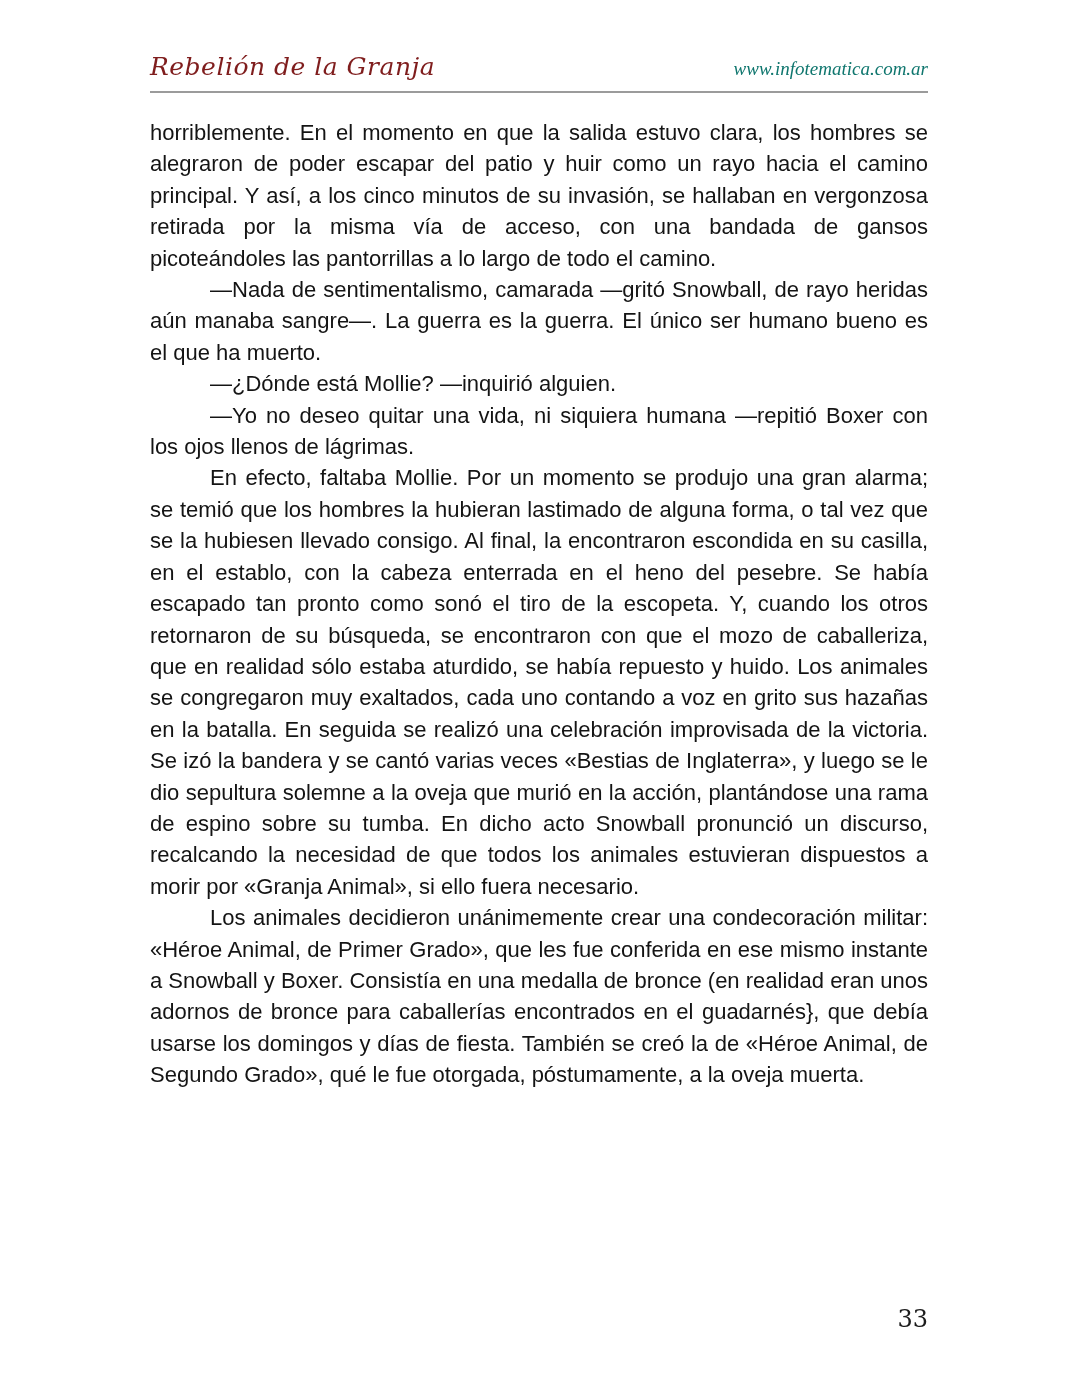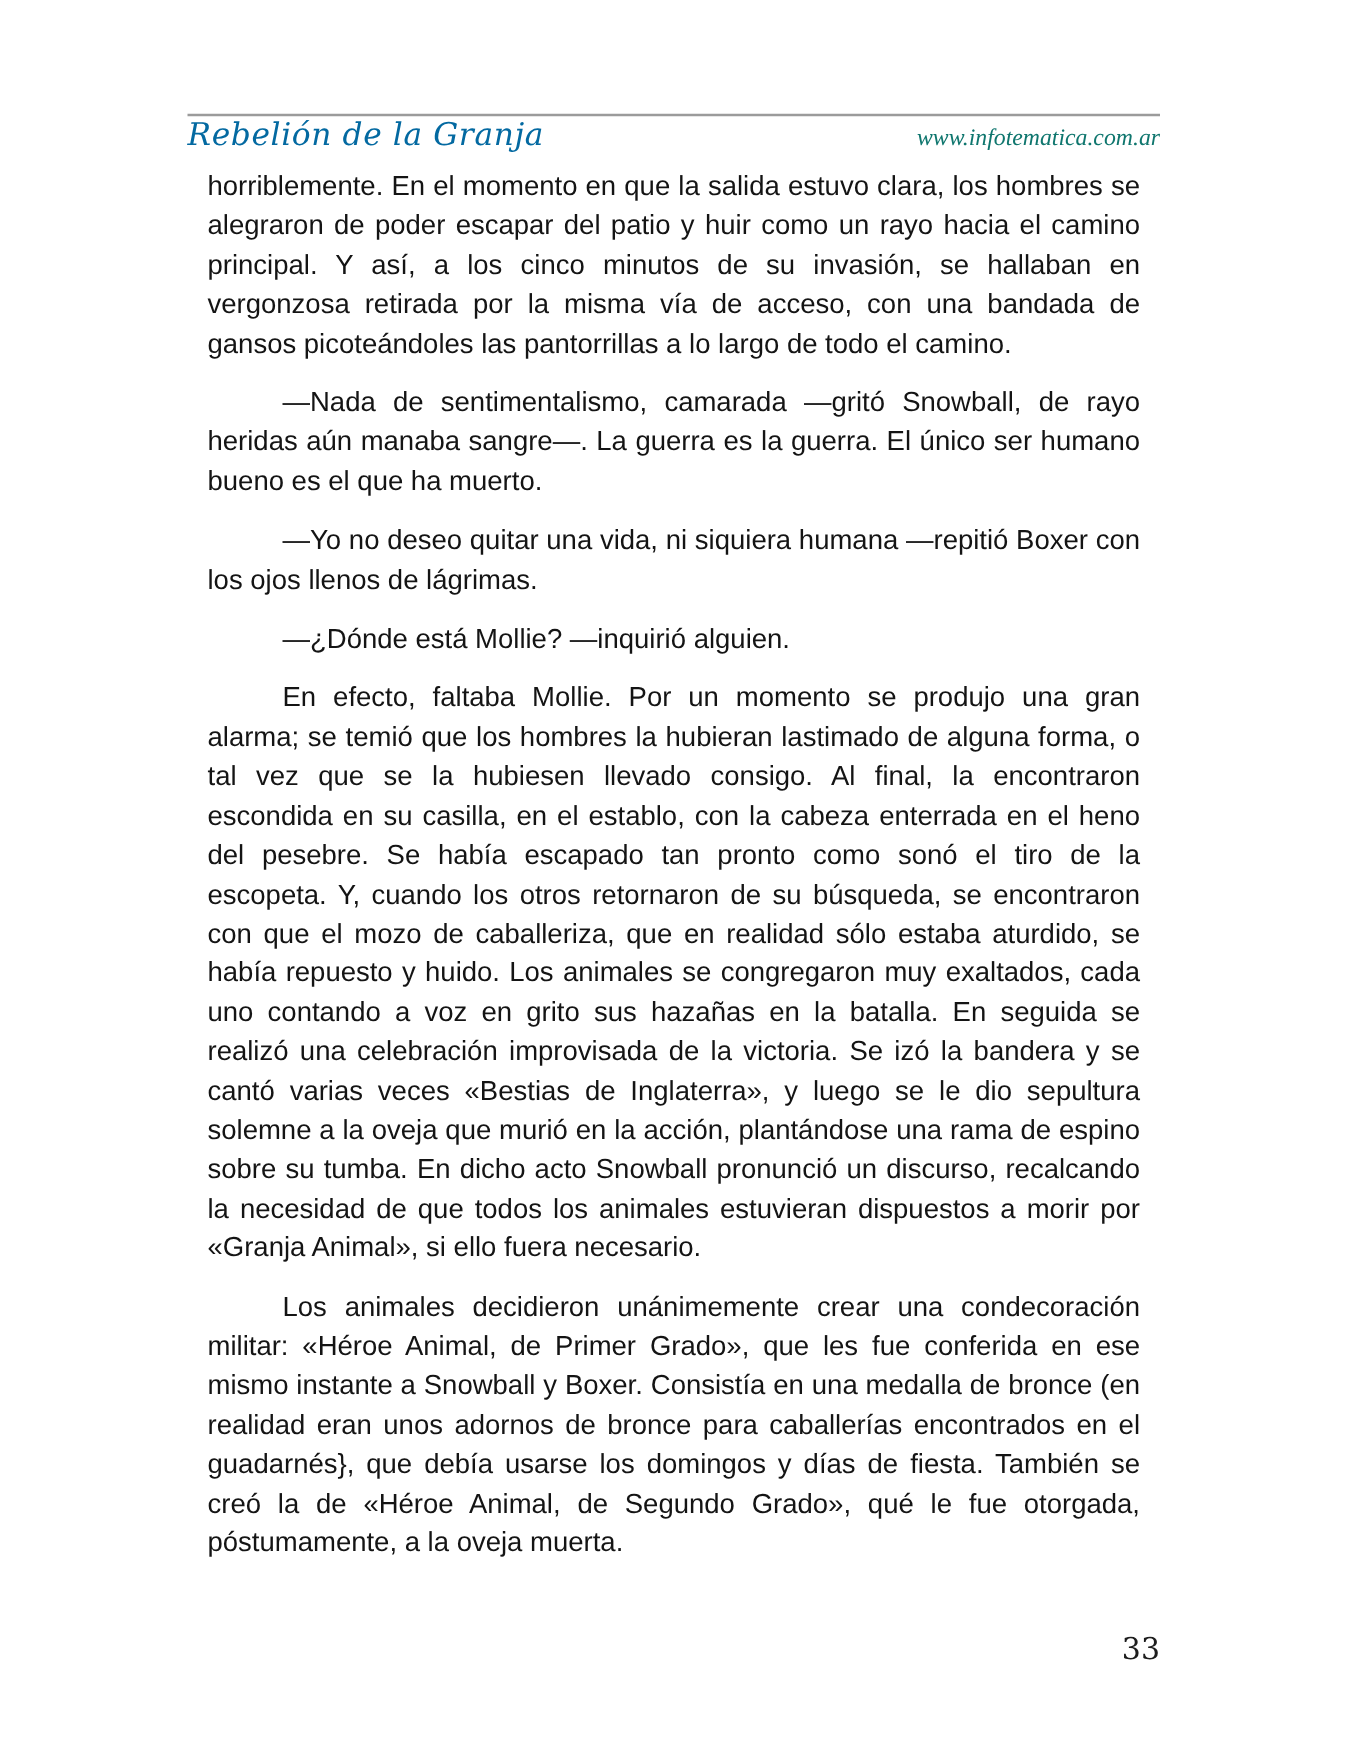--- a/index.html
+++ b/index.html
@@ -22,22 +22,21 @@
     top: 52px;
     display: flex;
     justify-content: space-between;
     align-items: baseline;
   }
   .book-title {
     font-family: "DejaVu Serif", serif;
     font-style: italic;
     font-size: 25px;
     letter-spacing: 0.5px;
-    color: #0369a1;
-    margin-top: 41px;
+    color: #7f1d1d;
   }
   .site-url {
     font-family: Liberation Serif, serif;
     font-style: italic;
     font-size: 19px;
     color: #0f766e;
   }
   .header-rule {
     position: absolute;
     left: 150px;
@@ -50,21 +49,21 @@
     position: absolute;
     left: 150px;
     right: 152px;
     top: 117px;
     text-align: justify;
     font-size: 22px;
     line-height: 31.4px;
     color: #141414;
   }
   .para {
-    margin: 16px;
+    margin: 0;
     text-indent: 60px;
   }
   .para.no-indent {
     text-indent: 0;
   }
   .footer {
     position: absolute;
     right: 152px;
     bottom: 64px;
   }
@@ -82,22 +81,22 @@
   <div class="header">
     <span class="book-title">Rebelión de la Granja</span>
     <span class="site-url">www.infotematica.com.ar</span>
   </div>
 
   <div class="header-rule"></div>
 
   <div class="body-text">
     <p class="para no-indent">horriblemente. En el momento en que la salida estuvo clara, los hombres se alegraron de poder escapar del patio y huir como un rayo hacia el camino principal. Y así, a los cinco minutos de su invasión, se hallaban en vergonzosa retirada por la misma vía de acceso, con una bandada de gansos picoteándoles las pantorrillas a lo largo de todo el camino.</p>
     <p class="para">—Nada de sentimentalismo, camarada —gritó Snowball, de rayo heridas aún manaba sangre—. La guerra es la guerra. El único ser humano bueno es el que ha muerto.</p>
+    <p class="para">—¿Dónde está Mollie? —inquirió alguien.</p>
     <p class="para">—Yo no deseo quitar una vida, ni siquiera humana —repitió Boxer con los ojos llenos de lágrimas.</p>
-    <p class="para">—¿Dónde está Mollie? —inquirió alguien.</p>
     <p class="para">En efecto, faltaba Mollie. Por un momento se produjo una gran alarma; se temió que los hombres la hubieran lastimado de alguna forma, o tal vez que se la hubiesen llevado consigo. Al final, la encontraron escondida en su casilla, en el establo, con la cabeza enterrada en el heno del pesebre. Se había escapado tan pronto como sonó el tiro de la escopeta. Y, cuando los otros retornaron de su búsqueda, se encontraron con que el mozo de caballeriza, que en realidad sólo estaba aturdido, se había repuesto y huido. Los animales se congregaron muy exaltados, cada uno contando a voz en grito sus hazañas en la batalla. En seguida se realizó una celebración improvisada de la victoria. Se izó la bandera y se cantó varias veces «Bestias de Inglaterra», y luego se le dio sepultura solemne a la oveja que murió en la acción, plantándose una rama de espino sobre su tumba. En dicho acto Snowball pronunció un discurso, recalcando la necesidad de que todos los animales estuvieran dispuestos a morir por «Granja Animal», si ello fuera necesario.</p>
     <p class="para">Los animales decidieron unánimemente crear una condecoración militar: «Héroe Animal, de Primer Grado», que les fue conferida en ese mismo instante a Snowball y Boxer. Consistía en una medalla de bronce (en realidad eran unos adornos de bronce para caballerías encontrados en el guadarnés}, que debía usarse los domingos y días de fiesta. También se creó la de «Héroe Animal, de Segundo Grado», qué le fue otorgada, póstumamente, a la oveja muerta.</p>
   </div>
 
   <div class="footer">
     <span class="page-number">33</span>
   </div>
 
 </div>
 

